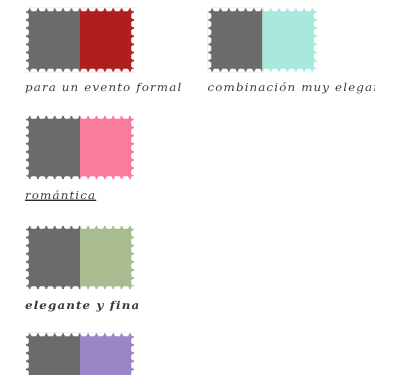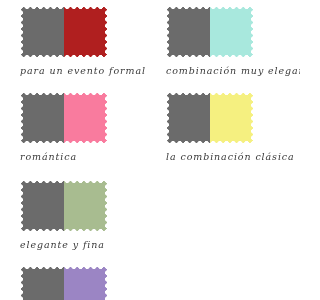--- a/index.html
+++ b/index.html
@@ -112,47 +112,34 @@
           <div class="half" style="background: rgb(107, 107, 107);"></div>
           <div class="half" style="background: rgb(168, 232, 221);"></div>
         </div>
         <div class="perf perf-top"></div>
         <div class="perf perf-bottom"></div>
         <div class="perf perf-left"></div>
         <div class="perf perf-right"></div>
       </div>
       <div class="caption">combinación muy elegante</div>
     </div>
-    <div class="swatch-card" style="left: 20px; top: 92px;">
+    <div class="swatch-card" style="left: 20px; top: 92px; text-decoration: underline;">
       <div class="stamp">
         <div class="stamp-inner">
           <div class="half" style="background: rgb(107, 107, 107);"></div>
           <div class="half" style="background: rgb(249, 123, 158);"></div>
         </div>
         <div class="perf perf-top"></div>
         <div class="perf perf-bottom"></div>
         <div class="perf perf-left"></div>
         <div class="perf perf-right"></div>
       </div>
       <div class="caption">romántica</div>
     </div>
-    <div class="swatch-card" style="left: 166px; top: 92px;">
-      <div class="stamp">
-        <div class="stamp-inner">
-          <div class="half" style="background: rgb(107, 107, 107);"></div>
-          <div class="half" style="background: rgb(245, 240, 128);"></div>
-        </div>
-        <div class="perf perf-top"></div>
-        <div class="perf perf-bottom"></div>
-        <div class="perf perf-left"></div>
-        <div class="perf perf-right"></div>
-      </div>
-      <div class="caption">la combinación clásica</div>
-    </div>
-    <div class="swatch-card" style="left: 20px; top: 180px;">
+    <div class="swatch-card" style="left: 20px; top: 180px; font-weight: bold;">
       <div class="stamp">
         <div class="stamp-inner">
           <div class="half" style="background: rgb(107, 107, 107);"></div>
           <div class="half" style="background: rgb(168, 188, 144);"></div>
         </div>
         <div class="perf perf-top"></div>
         <div class="perf perf-bottom"></div>
         <div class="perf perf-left"></div>
         <div class="perf perf-right"></div>
       </div>

